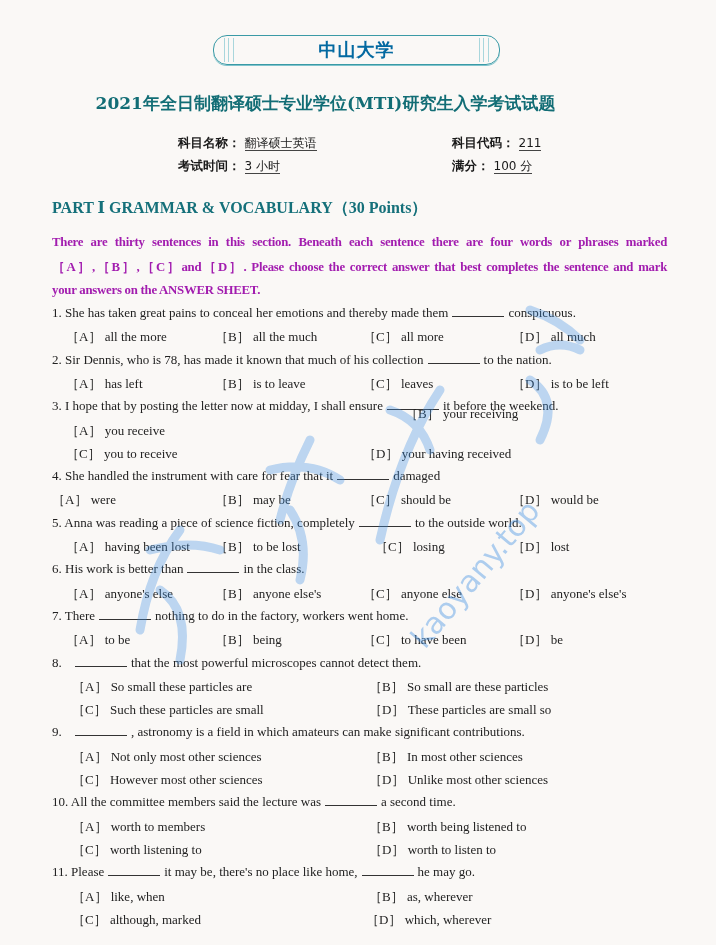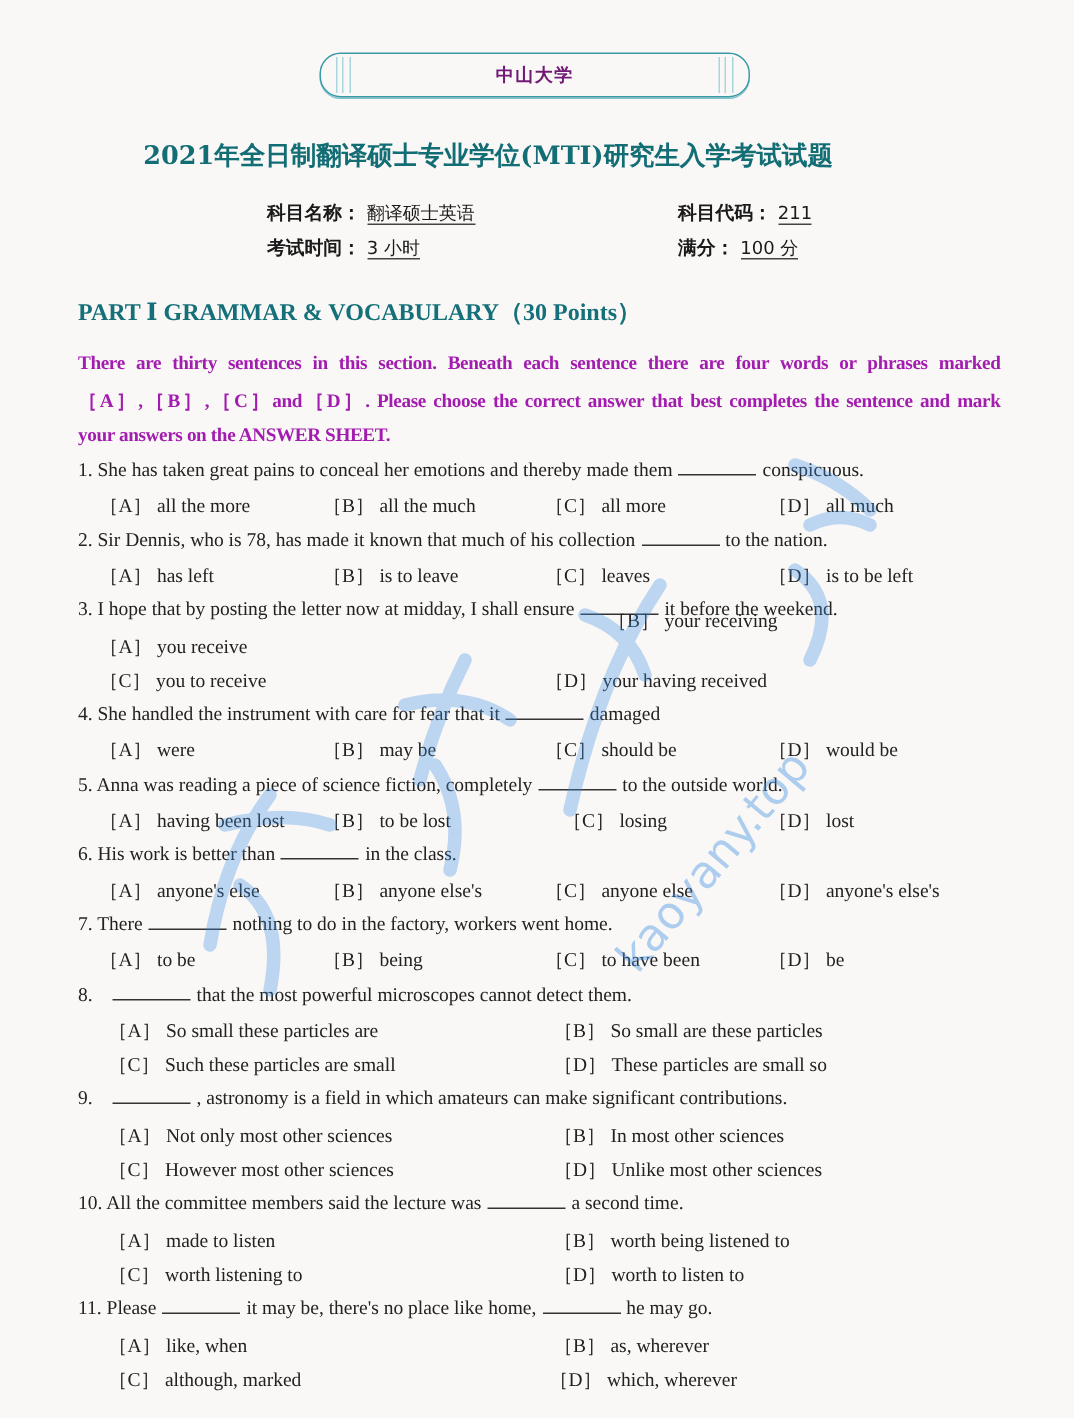--- a/index.html
+++ b/index.html
@@ -13,21 +13,21 @@
     position:absolute; left:213px; top:35px; width:287px; height:30px;
     border:1.5px solid #3a9aa6; border-radius:14px; box-sizing:border-box;
     box-shadow: 0 1px 0 #7fc3cc;
     display:flex; align-items:center; justify-content:center;
   }
   .title-box .stripes { position:absolute; top:2px; bottom:2px; width:8px;
     border-left:1px solid #a9d6dc; border-right:1px solid #a9d6dc; }
   .title-box .stripes::after { content:""; position:absolute; left:3px; top:0; bottom:0; border-left:1px solid #a9d6dc; }
   .title-box .s-left { left:10px; }
   .title-box .s-right { right:10px; }
-  .title-text { font-family:"DejaVu Sans",sans-serif; font-weight:bold; font-size:12px; color:#701a75; letter-spacing:1px; }
+  .title-text { font-family:"DejaVu Sans",sans-serif; font-weight:bold; font-size:18px; color:#0369a1; letter-spacing:1px; }
   .subtitle { left:0; width:651px; text-align:center; top:92px; font-size:17px; font-weight:bold; color:#126d75; font-family:"DejaVu Serif",serif; }
   .meta-label { font-family:"DejaVu Sans",sans-serif; font-weight:bold; font-size:12.5px; color:#1a1a1a; }
   .meta-value { font-family:"DejaVu Sans",sans-serif; font-size:12px; color:#1a1a1a; border-bottom:1px solid #444; padding-bottom:0px; }
   .part { left:52px; top:198px; font-size:16px; font-weight:bold; color:#15707a; }
   .instr { left:52px; width:615px; font-size:12.8px; font-weight:bold; color:#a21caf; letter-spacing:-0.25px; }
   .justify { text-align:justify; text-align-last:justify; white-space:normal; }
   .q { font-size:13px; color:#222; }
   .opt { font-size:13px; color:#222; }
   .blank { display:inline-block; width:52px; border-bottom:1px solid #333; height:11px; vertical-align:baseline; margin:0 4px; }
   .watermark { position:absolute; pointer-events:none; color:#3f8fe3; opacity:0.55; }
@@ -76,21 +76,21 @@
     <div class="abs opt" style="left: 66px; top: 374.9px;">［A］ has left</div>
     <div class="abs opt" style="left: 215px; top: 374.9px;">［B］ is to leave</div>
     <div class="abs opt" style="left: 363px; top: 374.9px;">［C］ leaves</div>
     <div class="abs opt" style="left: 512px; top: 374.9px;">［D］ is to be left</div>
     <div class="abs q" style="left: 52px; top: 398.2px;"><span>3.</span> <span>I hope that by posting the letter now at midday, I shall ensure</span><span class="blank"></span><span>it before the weekend.</span></div>
     <div class="abs opt" style="left: 66px; top: 421.5px;">［A］ you receive</div>
     <div class="abs opt" style="left: 363px; top: 405px; margin-left: 42px;">［B］ your receiving</div>
     <div class="abs opt" style="left: 66px; top: 444.8px;">［C］ you to receive</div>
     <div class="abs opt" style="left: 363px; top: 444.8px;">［D］ your having received</div>
     <div class="abs q" style="left: 52px; top: 468.1px;"><span>4.</span> <span>She handled the instrument with care for fear that it</span><span class="blank"></span><span>damaged</span></div>
-    <div class="abs opt" style="left: 66px; top: 491.4px;">［A］ were</div>
+    <div class="abs opt" style="left: 52px; top: 491.4px;">［A］ were</div>
     <div class="abs opt" style="left: 215px; top: 491.4px;">［B］ may be</div>
     <div class="abs opt" style="left: 363px; top: 491.4px;">［C］ should be</div>
     <div class="abs opt" style="left: 512px; top: 491.4px;">［D］ would be</div>
     <div class="abs q" style="left: 52px; top: 514.7px;"><span>5.</span> <span>Anna was reading a piece of science fiction, completely</span><span class="blank"></span><span>to the outside world.</span></div>
     <div class="abs opt" style="left: 66px; top: 538px;">［A］ having been lost</div>
     <div class="abs opt" style="left: 215px; top: 538px;">［B］ to be lost</div>
     <div class="abs opt" style="left: 363px; top: 538px; margin-left: 12px;">［C］ losing</div>
     <div class="abs opt" style="left: 512px; top: 538px;">［D］ lost</div>
     <div class="abs q" style="left: 52px; top: 561.3px;"><span>6.</span> <span>His work is better than</span><span class="blank"></span><span>in the class.</span></div>
     <div class="abs opt" style="left: 66px; top: 584.6px;">［A］ anyone's else</div>
@@ -106,21 +106,21 @@
     <div class="abs opt" style="left: 72px; top: 677.8px;">［A］ So small these particles are</div>
     <div class="abs opt" style="left: 369px; top: 677.8px;">［B］ So small are these particles</div>
     <div class="abs opt" style="left: 72px; top: 701.1px;">［C］ Such these particles are small</div>
     <div class="abs opt" style="left: 369px; top: 701.1px;">［D］ These particles are small so</div>
     <div class="abs q" style="left: 52px; top: 724.4px;"><span style="margin-right: 6px;">9.</span> <span class="blank"></span><span>, astronomy is a field in which amateurs can make significant contributions.</span></div>
     <div class="abs opt" style="left: 72px; top: 747.7px;">［A］ Not only most other sciences</div>
     <div class="abs opt" style="left: 369px; top: 747.7px;">［B］ In most other sciences</div>
     <div class="abs opt" style="left: 72px; top: 771px;">［C］ However most other sciences</div>
     <div class="abs opt" style="left: 369px; top: 771px;">［D］ Unlike most other sciences</div>
     <div class="abs q" style="left: 52px; top: 794.3px;"><span>10.</span> <span>All the committee members said the lecture was</span><span class="blank"></span><span>a second time.</span></div>
-    <div class="abs opt" style="left: 72px; top: 817.6px;">［A］ made to listen</div>
+    <div class="abs opt" style="left: 72px; top: 817.6px;">［A］ worth to members</div>
     <div class="abs opt" style="left: 369px; top: 817.6px;">［B］ worth being listened to</div>
     <div class="abs opt" style="left: 72px; top: 840.9px;">［C］ worth listening to</div>
     <div class="abs opt" style="left: 369px; top: 840.9px;">［D］ worth to listen to</div>
     <div class="abs q" style="left: 52px; top: 864.2px;"><span>11.</span> <span>Please</span><span class="blank"></span><span>it may be, there's no place like home,</span><span class="blank"></span><span>he may go.</span></div>
     <div class="abs opt" style="left: 72px; top: 887.5px;">［A］ like, when</div>
     <div class="abs opt" style="left: 369px; top: 887.5px;">［B］ as, wherever</div>
     <div class="abs opt" style="left: 72px; top: 910.8px;">［C］ although, marked</div>
     <div class="abs opt" style="left: 366px; top: 910.8px;">［D］ which, wherever</div>
   </div>
 

